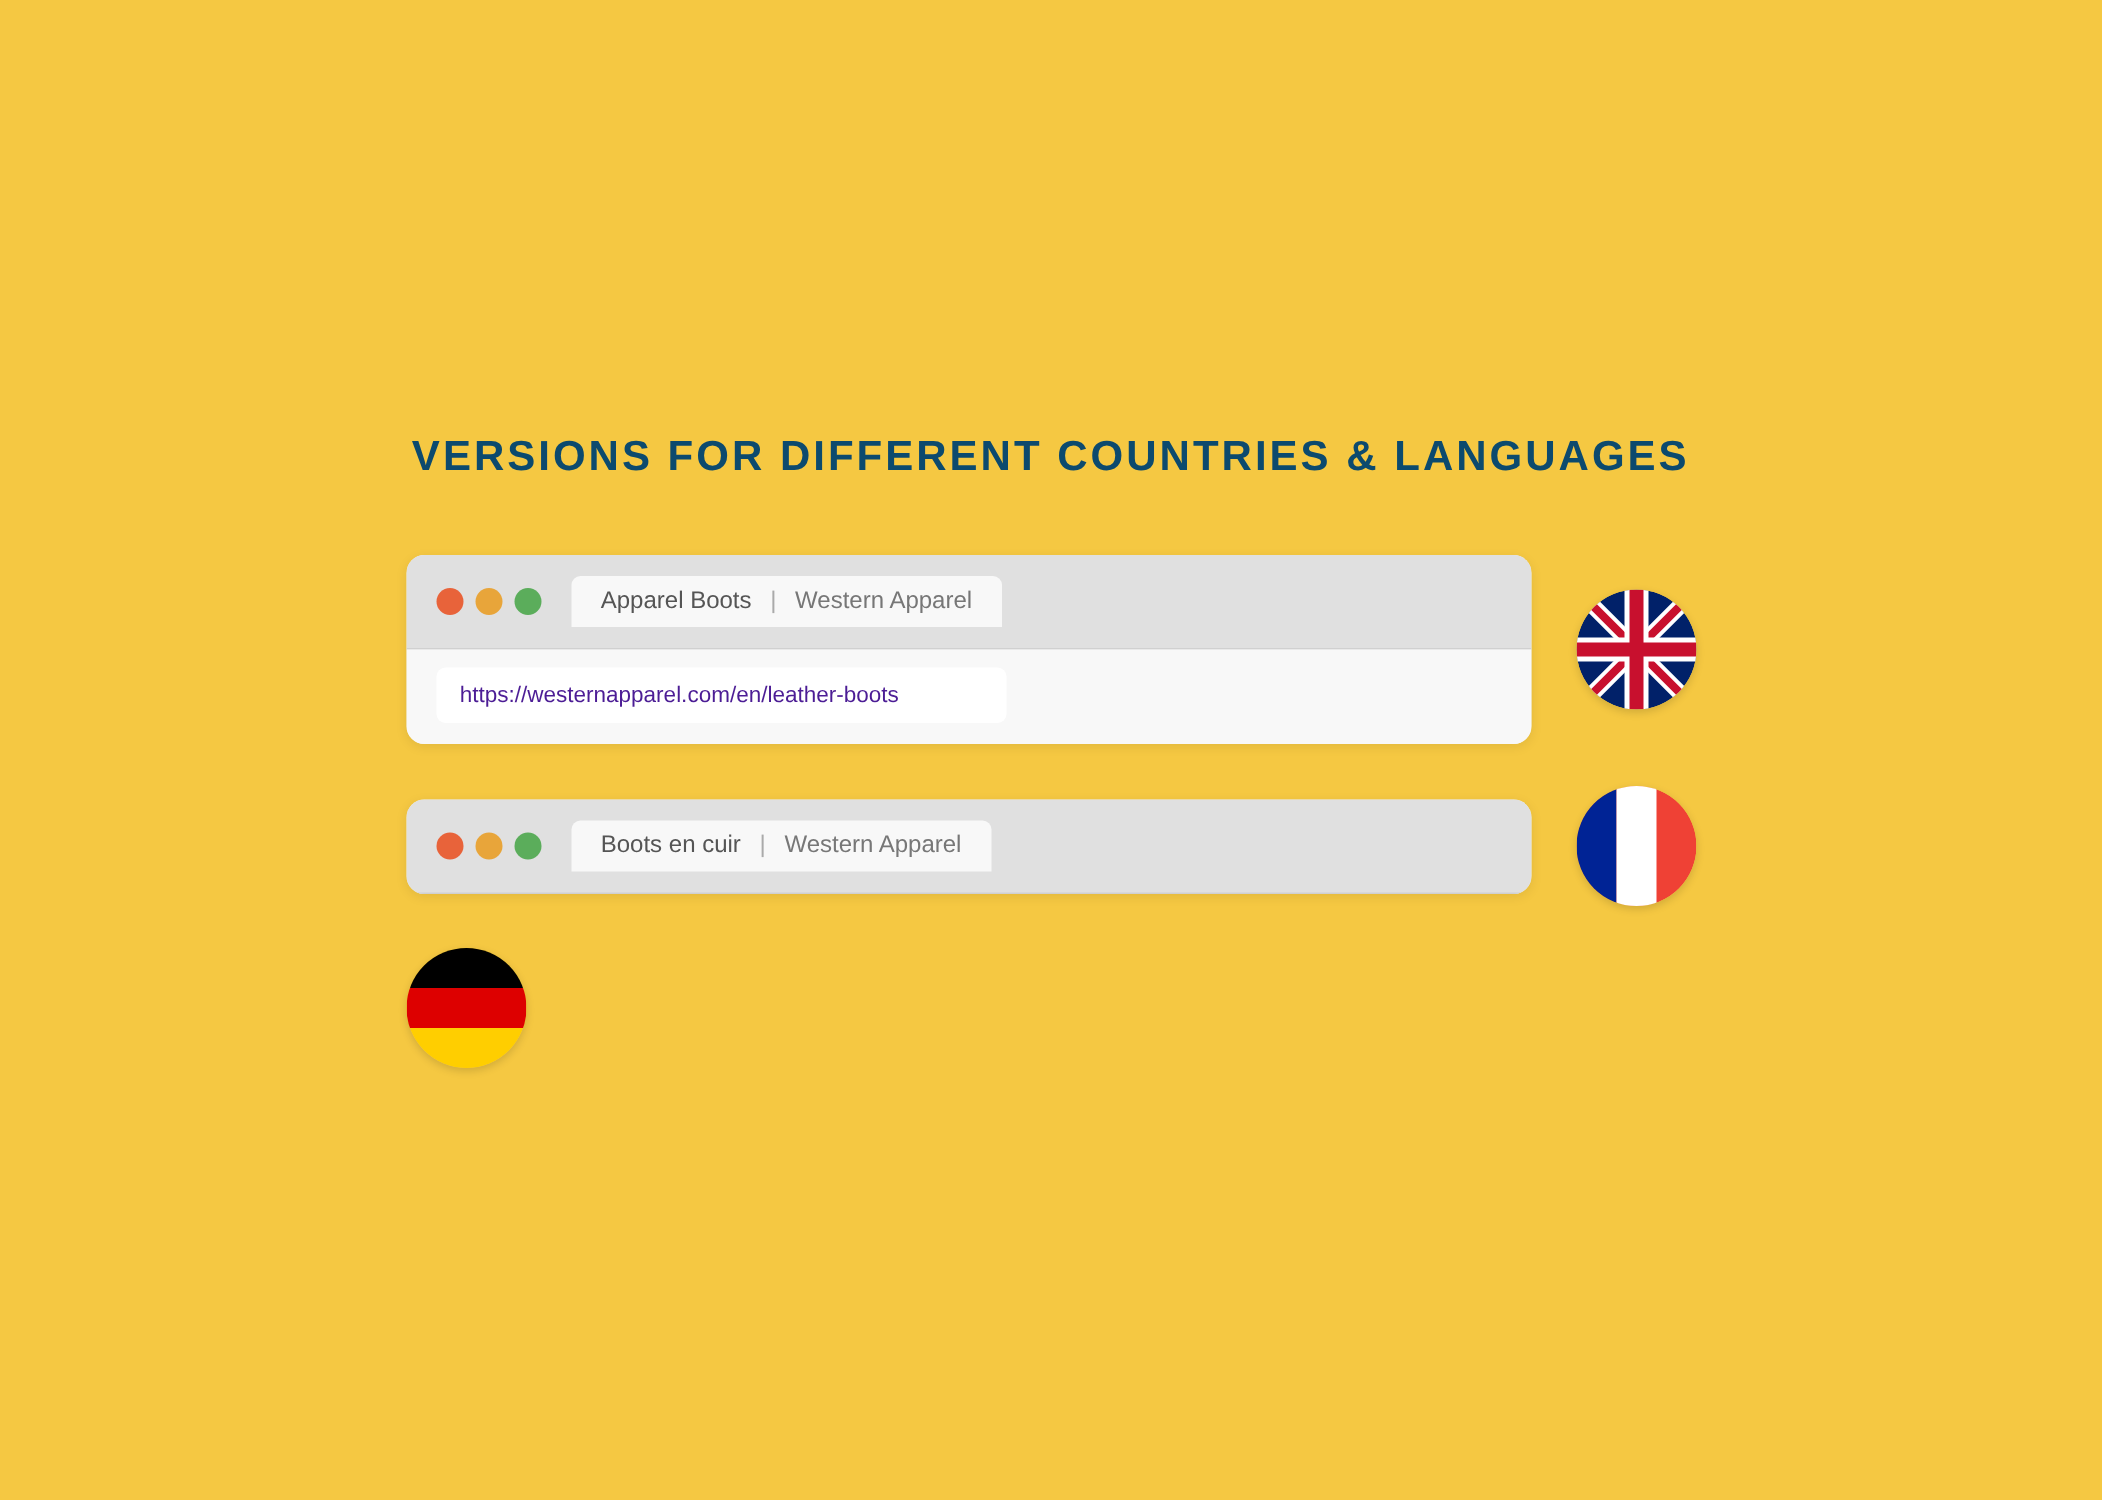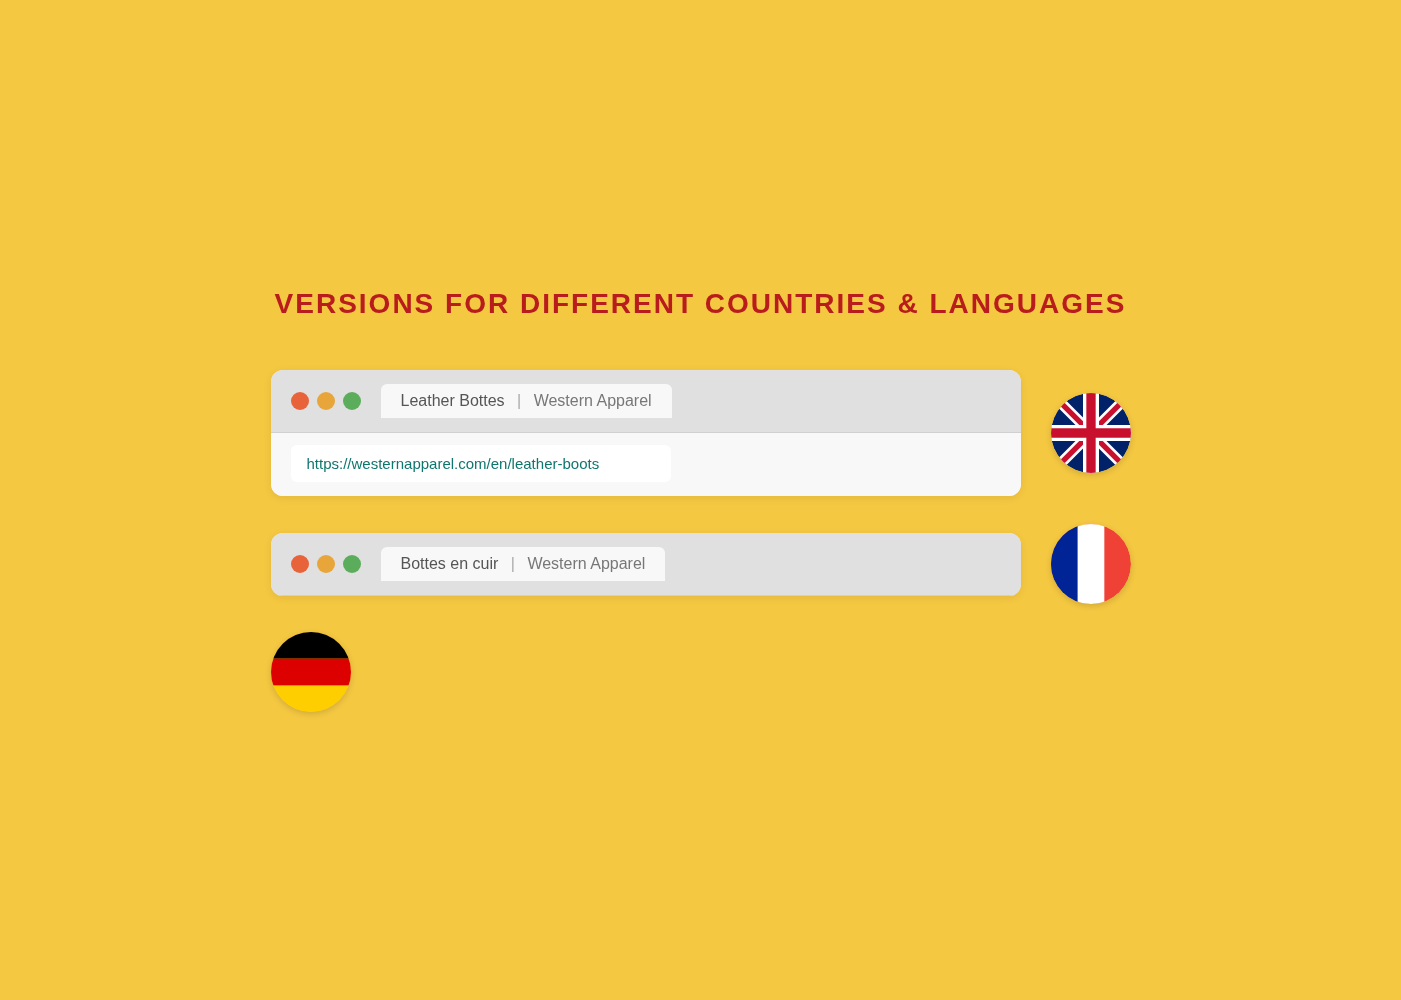--- a/index.html
+++ b/index.html
@@ -13,21 +13,21 @@
       flex-direction: column;
       align-items: center;
       justify-content: center;
       overflow: hidden;
     }
 
     .page-title {
       font-size: 28px;
       font-weight: 800;
       letter-spacing: 2px;
-      color: #b91c1c;
+      color: #0c4a6e;
       text-transform: uppercase;
       margin-bottom: 50px;
       text-align: center;
     }
 
     .browsers-container {
       display: flex;
       flex-direction: column;
       gap: 28px;
       position: relative;
@@ -93,21 +93,21 @@
     .browser-addressbar {
       background: #f8f8f8;
       padding: 12px 20px 14px;
     }
 
     .url-bar {
       background: #fff;
       border-radius: 6px;
       padding: 10px 16px;
       font-size: 15px;
-      color: #0f766e;
+      color: #4c1d95;
       display: inline-block;
       min-width: 380px;
     }
 
     
     .flag-circle {
       width: 80px;
       height: 80px;
       border-radius: 50%;
       overflow: hidden;
@@ -132,21 +132,21 @@
 
   <div class="browser-row">
     <div class="browser-window">
       <div class="browser-titlebar">
         <div class="traffic-lights">
           <div class="traffic-dot dot-red"></div>
           <div class="traffic-dot dot-yellow"></div>
           <div class="traffic-dot dot-green"></div>
         </div>
         <div class="browser-tab">
-          <span>Leather Bottes</span>
+          <span>Apparel Boots</span>
           <span class="separator">|</span>
           <span class="site-name">Western Apparel</span>
         </div>
       </div>
       <div class="browser-addressbar">
         <span class="url-bar">https://westernapparel.com/en/leather-boots</span>
       </div>
     </div>
     <div class="flag-circle flag-uk">
       <svg viewBox="0 0 60 60" xmlns="http://www.w3.org/2000/svg">
@@ -173,21 +173,21 @@
 
   <div class="browser-row">
     <div class="browser-window">
       <div class="browser-titlebar">
         <div class="traffic-lights">
           <div class="traffic-dot dot-red"></div>
           <div class="traffic-dot dot-yellow"></div>
           <div class="traffic-dot dot-green"></div>
         </div>
         <div class="browser-tab">
-          <span>Bottes en cuir</span>
+          <span>Boots en cuir</span>
           <span class="separator">|</span>
           <span class="site-name">Western Apparel</span>
         </div>
       </div>
     </div>
     <div class="flag-circle flag-fr">
       <svg viewBox="0 0 60 60" xmlns="http://www.w3.org/2000/svg">
         <circle cx="30" cy="30" r="30" fill="#EF4135"></circle>
         <rect x="0" y="0" width="20" height="60" fill="#002395"></rect>
         <rect x="20" y="0" width="20" height="60" fill="#FFFFFF"></rect>

